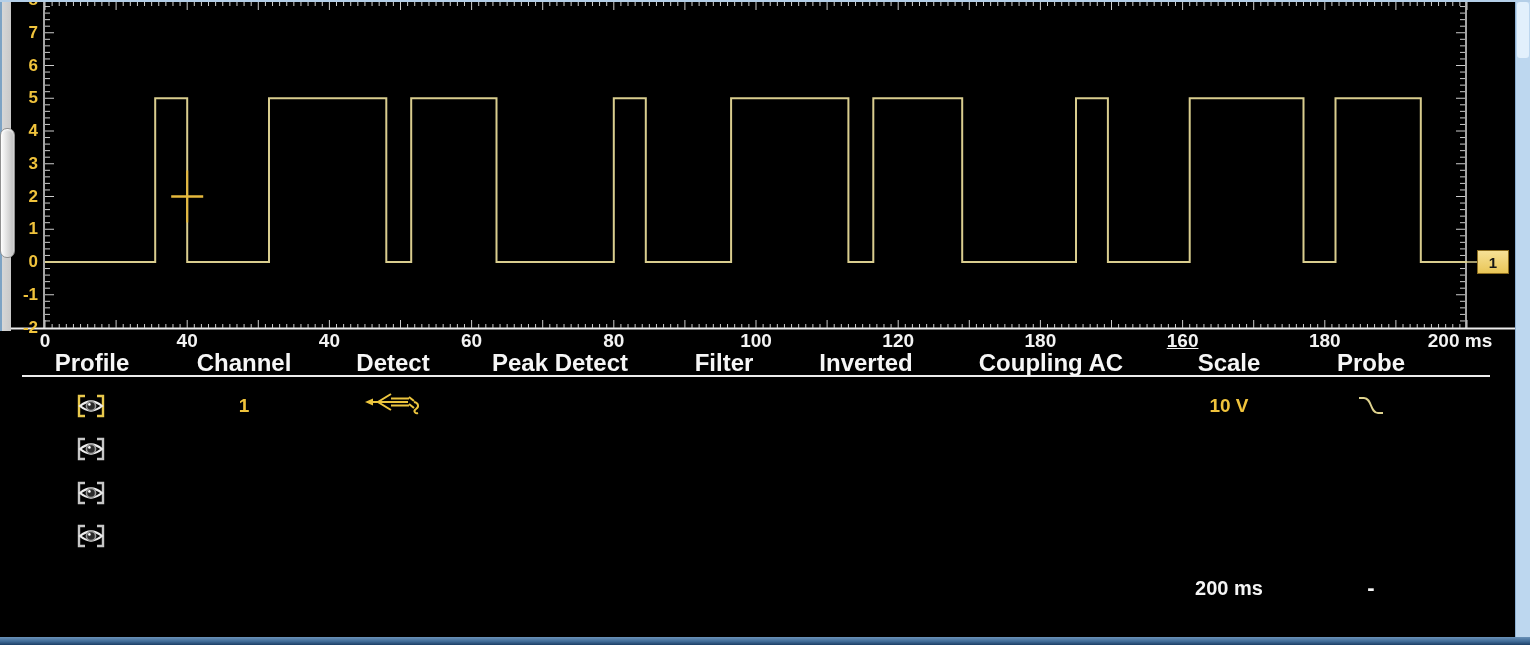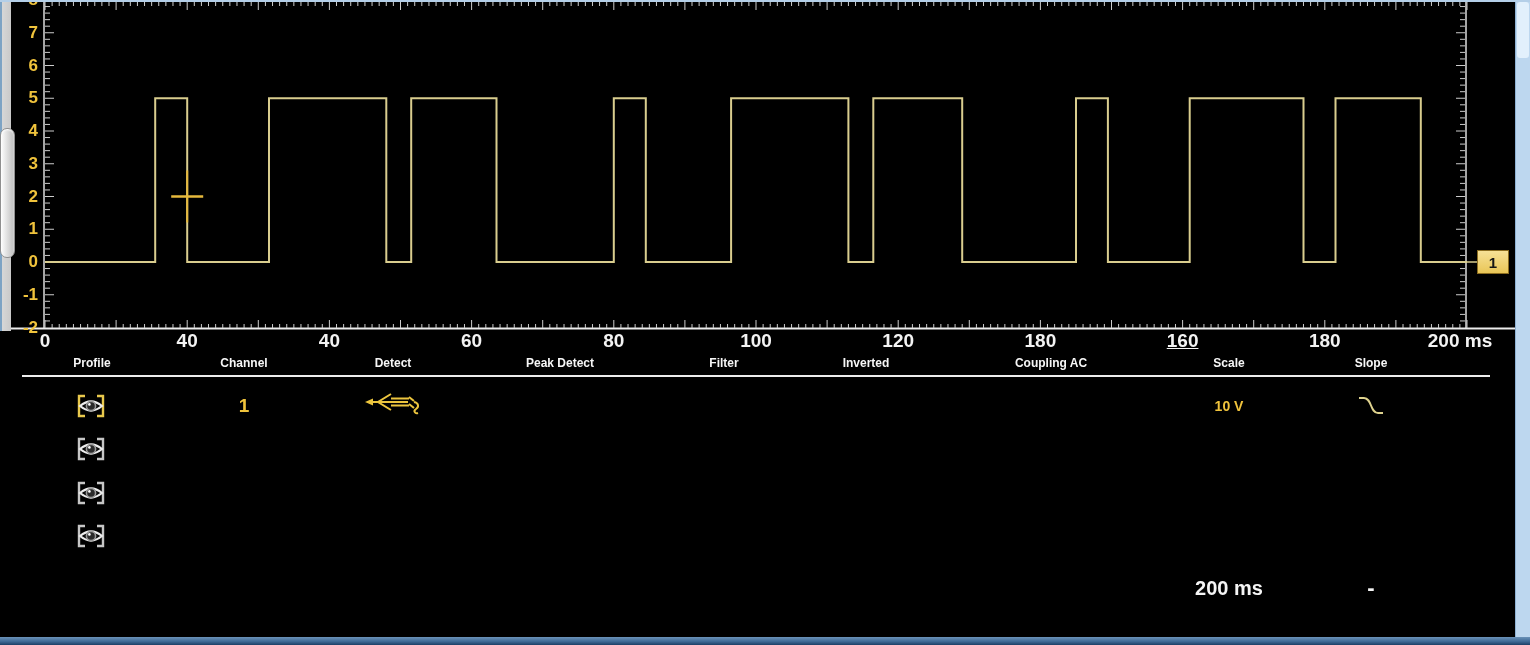--- a/index.html
+++ b/index.html
@@ -19,25 +19,25 @@
   .right-thumb{position:absolute;right:1px;top:2px;width:12px;height:56px;
     background:#e2f0fc;border-radius:3px;}
   .bottom-bar{position:absolute;left:0;bottom:0;width:100%;height:8px;
     background:linear-gradient(180deg,#6b92b8,#3f6a96 55%,#1c3f66);z-index:7;}
   .plot-svg{position:absolute;left:0;top:0;z-index:1;}
   .ylab{position:absolute;width:34px;text-align:right;transform:translateY(-50%);
     color:#f0c33c;font-weight:bold;font-size:17px;z-index:2;}
   .xlab{position:absolute;transform:translate(-50%,-50%);color:#f3f3f3;
     font-weight:bold;font-size:19px;white-space:nowrap;z-index:2;}
   .hdr{position:absolute;transform:translate(-50%,-50%);color:#f6f6f6;
-    font-weight:bold;font-size:12px;white-space:nowrap;z-index:2;}
+    font-weight:bold;font-size:24px;white-space:nowrap;z-index:2;}
   .hdr-line{position:absolute;left:22px;top:375px;width:1468px;height:2px;background:#ededed;z-index:2;}
   .cell{position:absolute;transform:translate(-50%,-50%);font-weight:bold;white-space:nowrap;z-index:2;}
   #cell-channel{left:244px;top:406px;color:#f0c33c;font-size:19px;}
-  #cell-scale{left:1229px;top:406px;color:#f0c33c;font-size:14px;}
+  #cell-scale{left:1229px;top:406px;color:#f0c33c;font-size:19px;}
   #cell-footer-timebase{left:1229px;top:588px;color:#f5f5f5;font-size:20px;}
   #cell-footer-slope{left:1371px;top:588px;color:#f5f5f5;font-size:22px;}
   .badge{position:absolute;left:1477px;top:250px;width:30px;height:22px;
     background:linear-gradient(180deg,#f7e196,#e9c657);border:1px solid #8c6d1f;
     color:#151515;font-weight:bold;font-size:15px;display:flex;align-items:center;
     justify-content:center;z-index:3;}
   .icon-wrap{position:absolute;transform:translate(-50%,-50%);line-height:0;z-index:2;}
 </style>
 </head>
 <body>
@@ -597,21 +597,21 @@
     <div class="xlab" style="left: 1324.8px; top: 341px;">180</div>
     <div class="xlab" style="left: 1460px; top: 341px;">200 ms</div>
     <div class="hdr" style="left: 92px; top: 363px;">Profile</div>
     <div class="hdr" style="left: 244px; top: 363px;">Channel</div>
     <div class="hdr" style="left: 393px; top: 363px;">Detect</div>
     <div class="hdr" style="left: 560px; top: 363px;">Peak Detect</div>
     <div class="hdr" style="left: 724px; top: 363px;">Filter</div>
     <div class="hdr" style="left: 866px; top: 363px; text-align: center;">Inverted</div>
     <div class="hdr" style="left: 1051px; top: 363px;">Coupling AC</div>
     <div class="hdr" style="left: 1229px; top: 363px;">Scale</div>
-    <div class="hdr" style="left: 1371px; top: 363px;">Slope</div>
+    <div class="hdr" style="left: 1371px; top: 363px;">Probe</div>
     <div class="icon-wrap" style="left: 91px; top: 406px;"><svg width="30" height="26" viewBox="0 0 30 26">
     <path d="M9,3 H3 V23 H9" fill="none" stroke="#e8c84c" stroke-width="2.4"></path>
     <path d="M21,3 H27 V23 H21" fill="none" stroke="#e8c84c" stroke-width="2.4"></path>
     <path d="M4,13 Q15,4 26,13 Q15,22 4,13 Z" fill="#0a0a0a" stroke="#ececec" stroke-width="2.2"></path>
     <circle cx="15" cy="13" r="4.6" fill="#2a2a2a" stroke="#9a9a9a" stroke-width="1.6"></circle>
     <circle cx="13.4" cy="11.4" r="1.3" fill="#ffffff"></circle>
       </svg></div>
     <div class="icon-wrap" style="left: 91px; top: 449px;"><svg width="30" height="26" viewBox="0 0 30 26">
     <path d="M9,3 H3 V23 H9" fill="none" stroke="#c6c6c6" stroke-width="2.4"></path>
     <path d="M21,3 H27 V23 H21" fill="none" stroke="#c6c6c6" stroke-width="2.4"></path>

